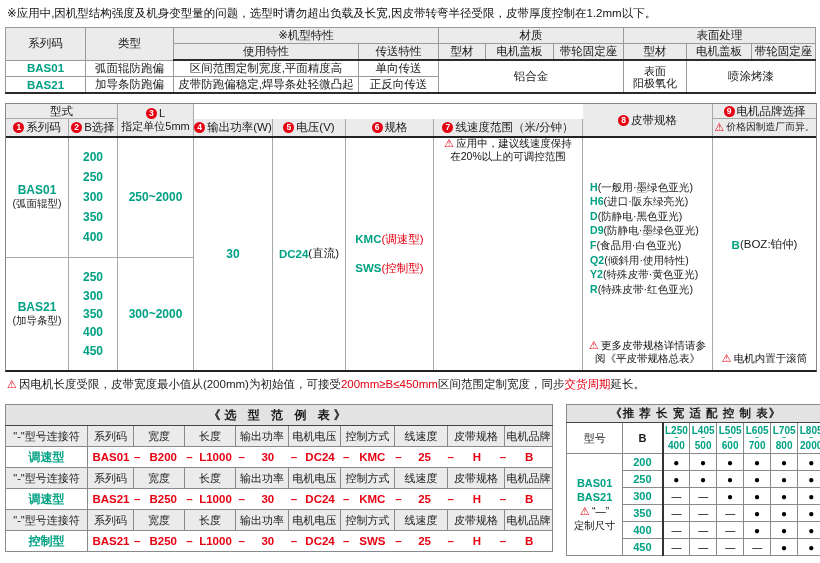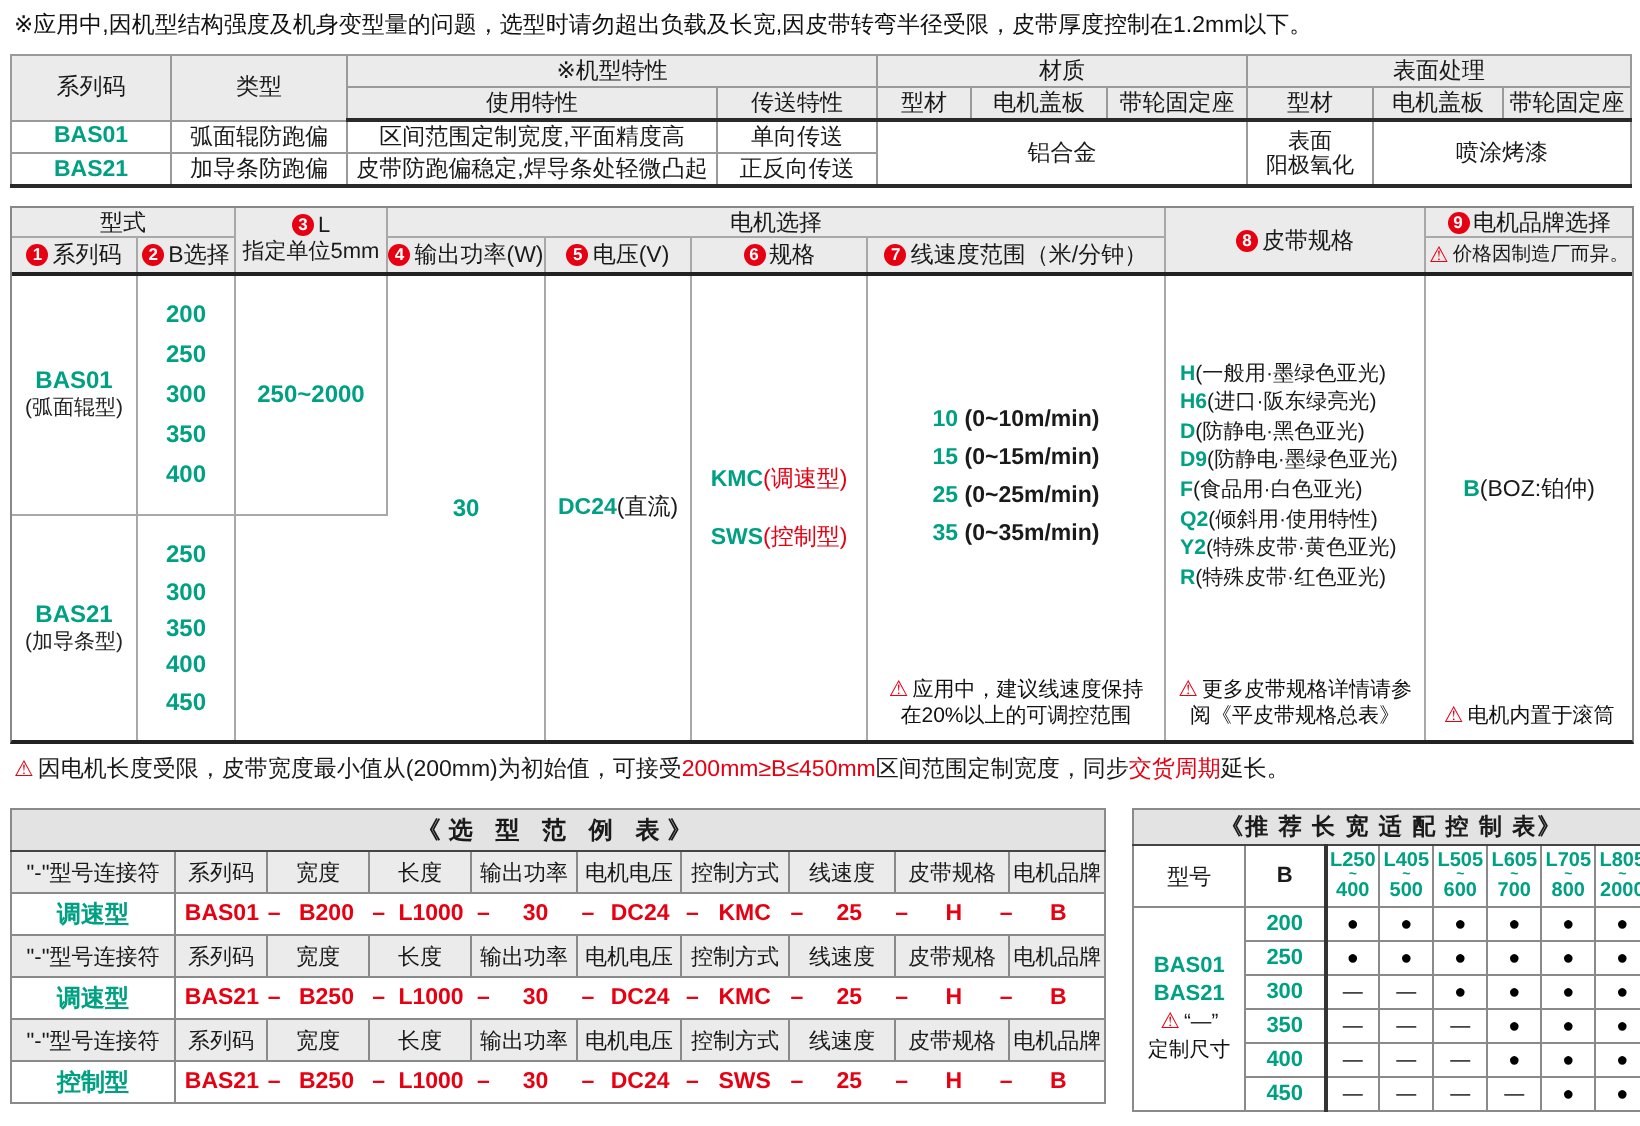--- a/index.html
+++ b/index.html
@@ -145,21 +145,20 @@
     </tr>
   </tbody>
     </table>
 
   <div class="main">
     <div class="mc hd" style="grid-area:1/1/2/3">型式</div>
     <div class="mc hd col lhdr" style="grid-area:1/3/3/4">
       <div><span class="nb">3</span><span>L</span></div>
       <div>指定单位5mm</div>
     </div>
-    <div class="mc hd" style="grid-area:1/4/2/8">电机选择</div>
     <div class="mc hd" style="grid-area:1/8/3/9">
       <span class="nb">8</span>
         <span>皮带规格</span>
     </div>
     <div class="mc hd noR" style="grid-area:1/9/2/10">
       <span class="nb">9</span>
         <span>电机品牌选择</span>
     </div>
     <div class="mc hd" style="grid-area:2/1/3/2">
       <span class="nb">1</span>
@@ -212,38 +211,33 @@
     </div>
     <div class="mc noB" style="grid-area:4/2/5/3;padding:0">
       <div class="bvals">
         <div class="g">250</div>
         <div class="g">300</div>
         <div class="g">350</div>
         <div class="g">400</div>
         <div class="g">450</div>
       </div>
     </div>
+    <div class="mc g lrange noB" style="grid-area:4/3/5/4">300~2000</div>
 
     <div class="mc g power noB" style="grid-area:3/4/5/5">30</div>
     <div class="mc noB voltline" style="grid-area:3/5/5/6">
       <span class="g">DC24</span>
         <span>(直流)</span>
     </div>
     <div class="mc col noB specs" style="grid-area:3/6/5/7">
       <div class="specline"><span class="g">KMC</span><span class="rd">(调速型)</span></div>
       <div class="specline"><span class="g">SWS</span><span class="rd">(控制型)</span></div>
     </div>
     <div class="mc noB" style="grid-area:3/7/5/8;padding:0">
       <div class="speedwrap">
-        <div class="speedlist">
-          <div class="speeditem"><span class="g">10</span> <span>(0~10m/min)</span></div>
-          <div class="speeditem"><span class="g">15</span> <span>(0~15m/min)</span></div>
-          <div class="speeditem"><span class="g">25</span> <span>(0~25m/min)</span></div>
-          <div class="speeditem"><span class="g">35</span> <span>(0~35m/min)</span></div>
-        </div>
         <div class="cellnote">
           <div><span class="wi">⚠</span><span>应用中，建议线速度保持</span></div>
           <div>在20%以上的可调控范围</div>
         </div>
       </div>
     </div>
     <div class="mc noB" style="grid-area:3/8/5/9;padding:0">
       <div class="beltwrap">
         <div class="beltlist">
           <div class="beltitem"><span class="g">H</span><span>(一般用·墨绿色亚光)</span></div>

